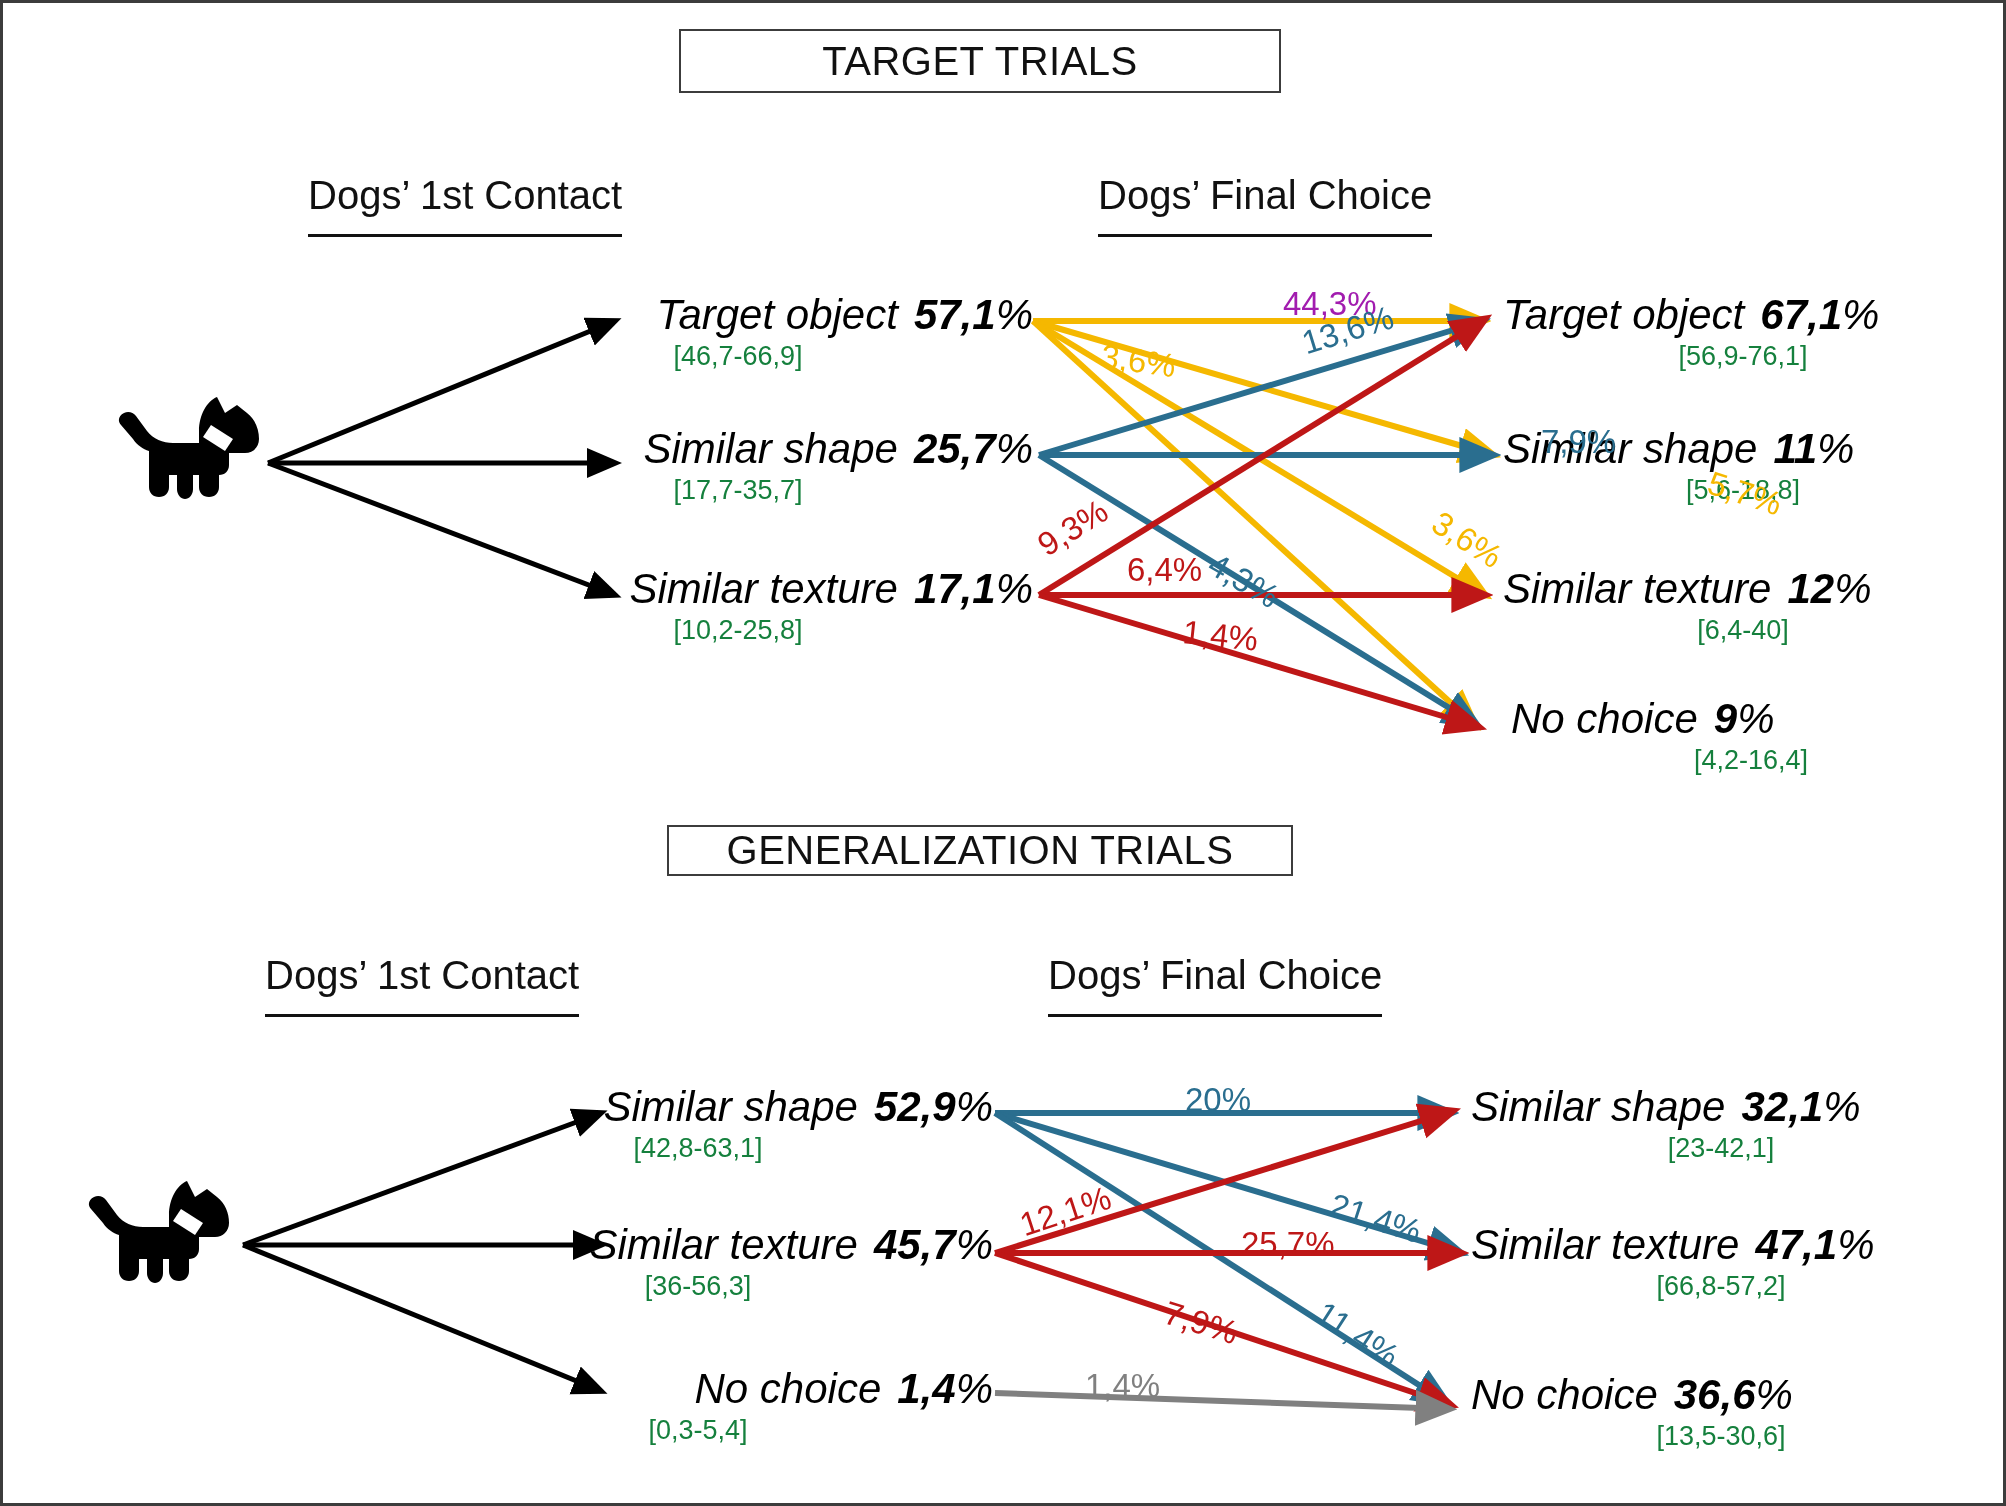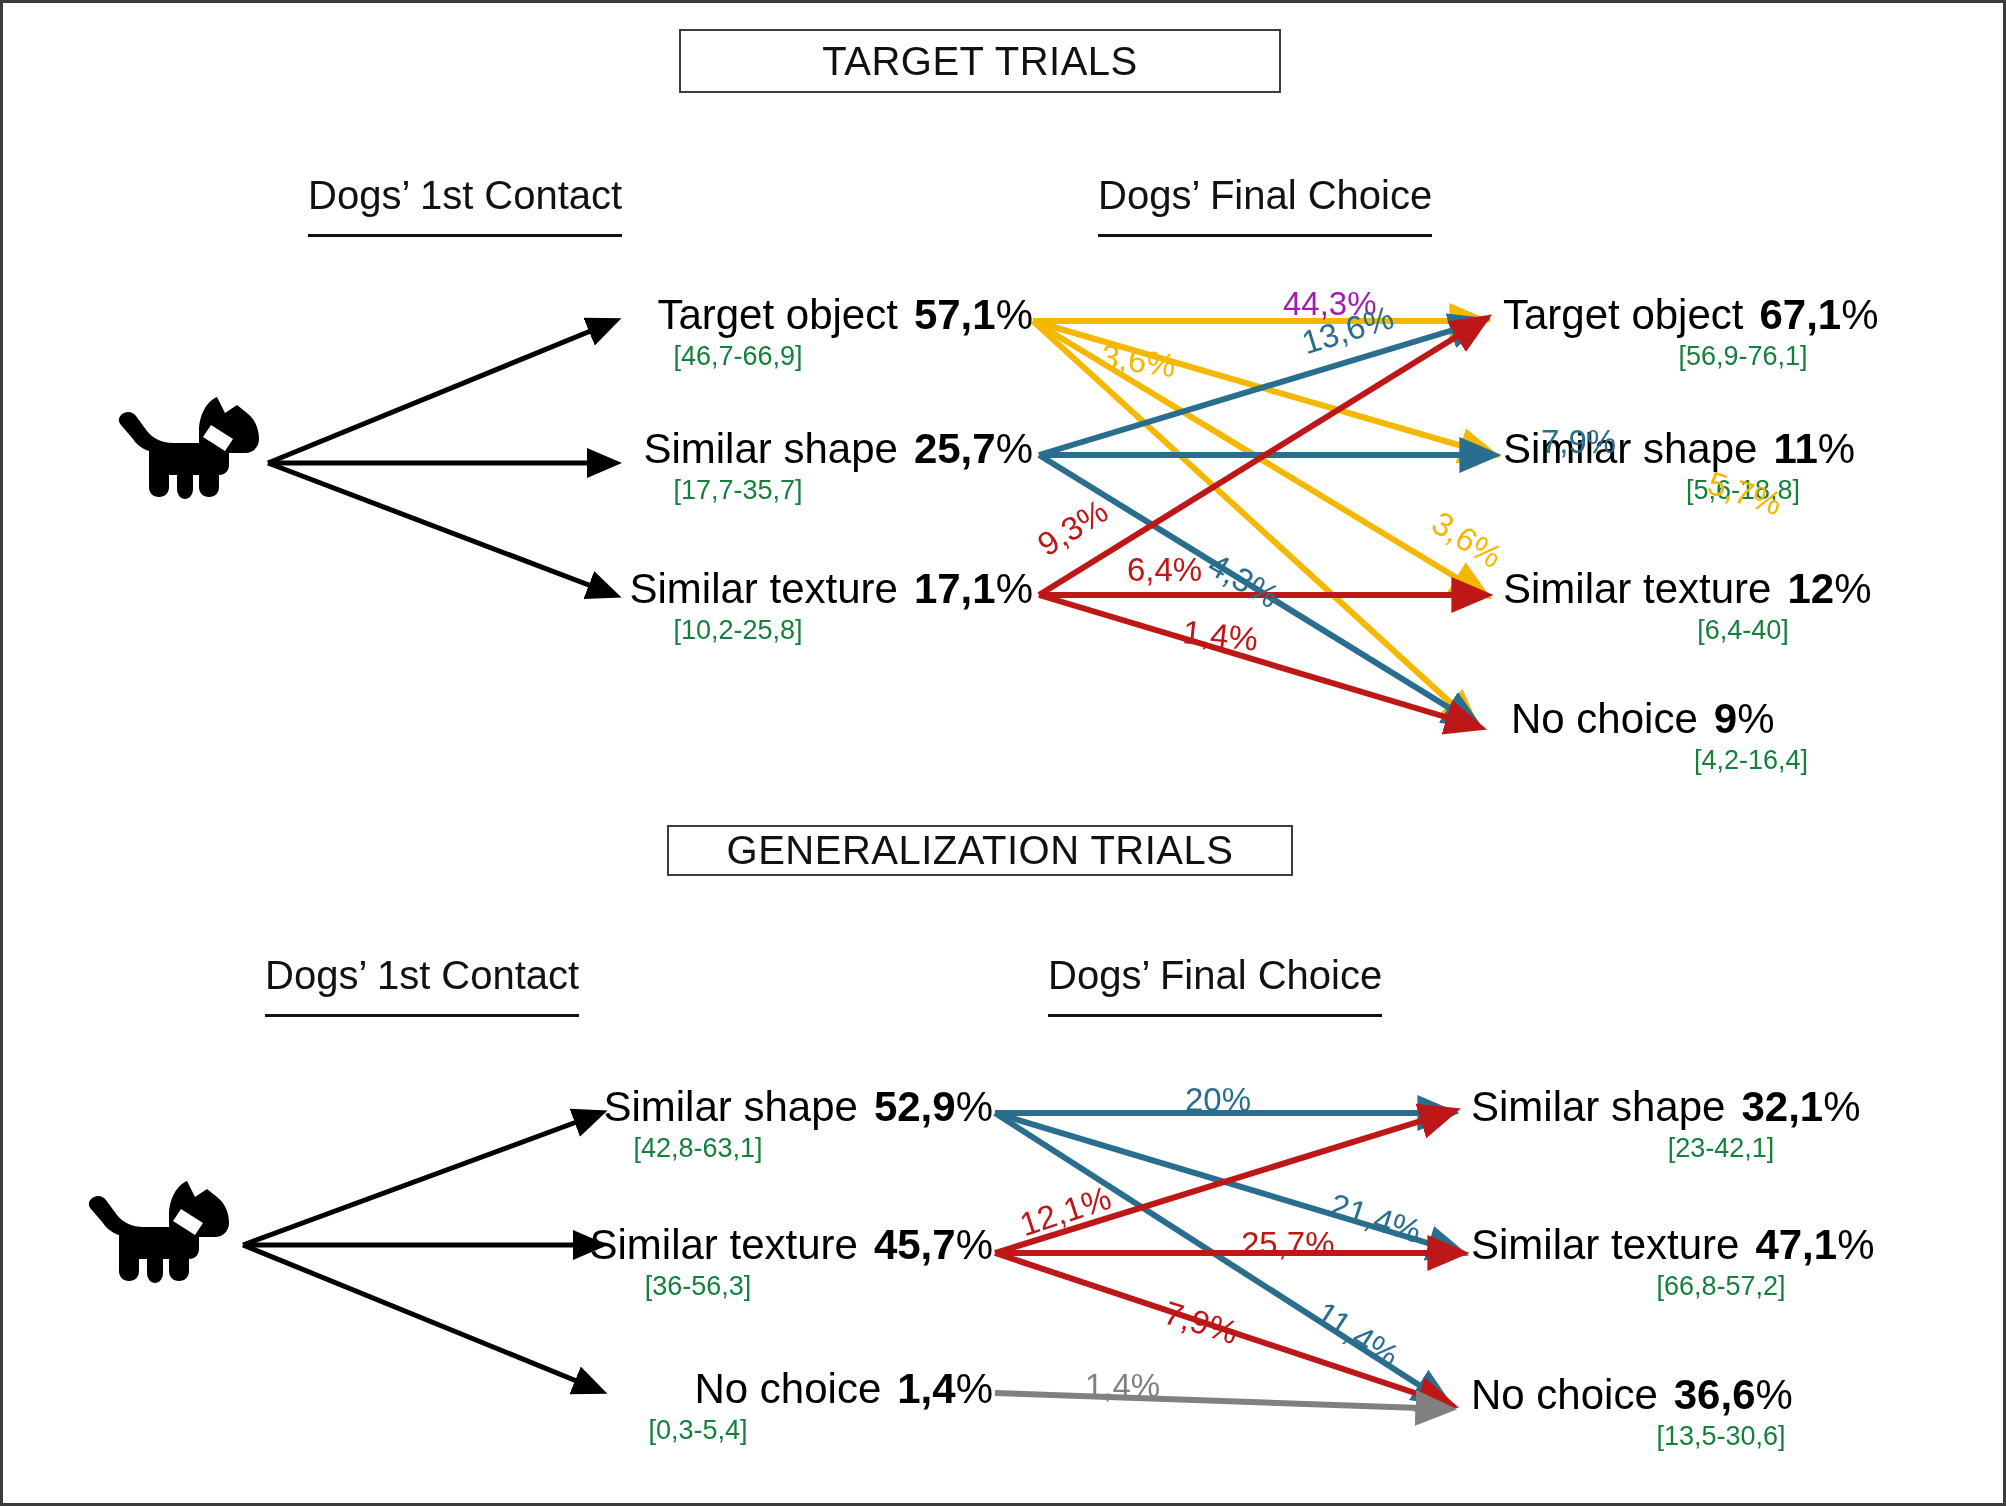--- a/index.html
+++ b/index.html
@@ -60,20 +60,21 @@
 
   
   .node {
     position: absolute;
     white-space: nowrap;
   }
   .node .row1 {
     display: flex;
     align-items: center;
     white-space: nowrap;
+    font-style: italic;
   }
   .node-label {
     font-size: 42px;
     color: #000;
   }
   .node-pct {
     font-size: 42px;
     font-weight: bold;
     color: #000;
     margin-left: 16px;

